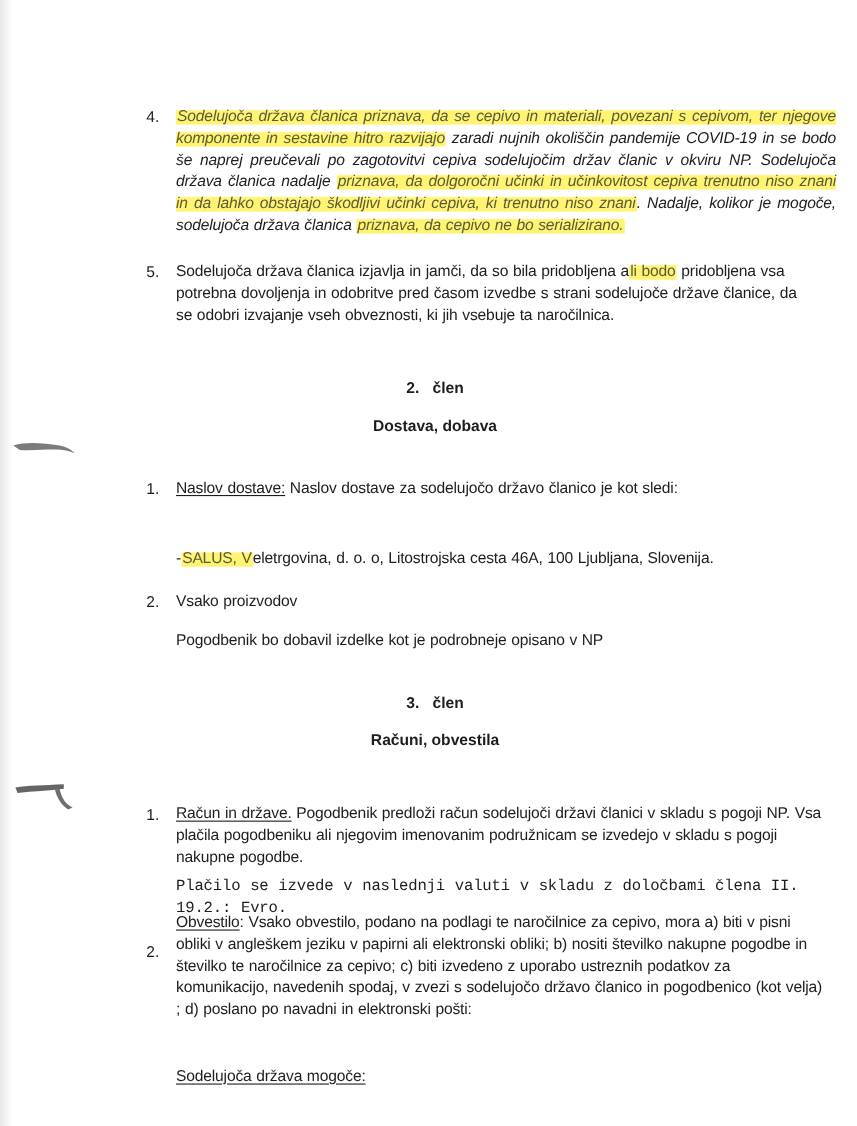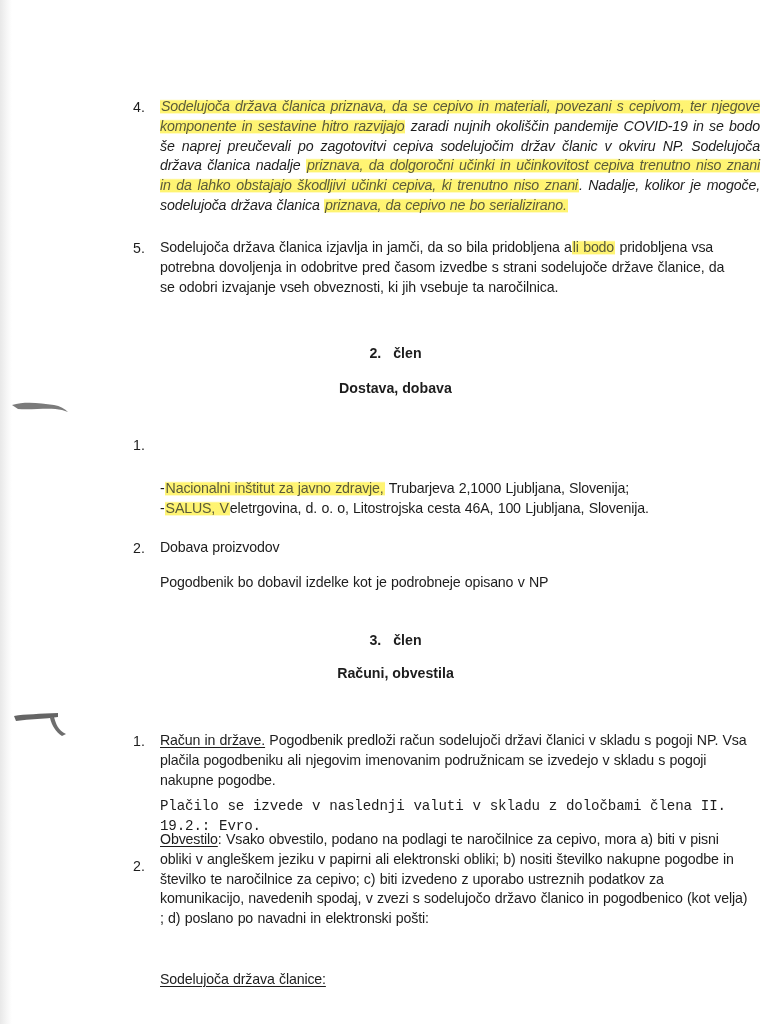--- a/index.html
+++ b/index.html
@@ -53,30 +53,30 @@
   <div class="heading" style="top:345px; left:6px;">
     <span class="hnum">2.</span><span>člen</span>
   </div>
   <div class="heading" style="top:380px; left:6px;">Dostava, dobava</div>
 
   <svg class="mark" style="left:10px; top:398px;" width="60" height="18">
     <path d="M2 7 C 15 3, 30 5, 44 7 C 50 8, 55 11, 58 14 L 52 12 C 40 9, 25 12, 8 11 Z" fill="#5a5a5a" opacity="0.8"></path>
   </svg>
 
   <span class="num" style="left:133px; top:437px;">1.</span>
+  <div class="para" style="left:160px; top:435px; width:580px;">
+    <span class="u">Naslov dostave:</span><span> Naslov dostave za sodelujočo državo članico je kot sledi:</span>
+  </div>
 
-  <div class="para" style="left:160px; top:479px; width:580px;">
-    <span>-</span><span class="hl">Nacionalni inštitut za javno zdravje,</span><span> Trubarjeva 2,1000 Ljubljana, Slovenija;</span>
-  </div>
   <div class="para" style="left:160px; top:499px; width:580px;">
     <span>-</span><span class="hl">SALUS, V</span><span>eletrgovina, d. o. o, Litostrojska cesta 46A, 100 Ljubljana, Slovenija.</span>
   </div>
 
   <span class="num" style="left:133px; top:540px;">2.</span>
-  <div class="para" style="left:160px; top:538px;">Dobava proizvodov</div>
+  <div class="para" style="left:160px; top:538px;">Vsako proizvodov</div>
   <div class="para" style="left:160px; top:573px;">Pogodbenik bo dobavil izdelke kot je podrobneje opisano v NP</div>
 
   <div class="heading" style="top:632px; left:6px;">
     <span class="hnum">3.</span><span>člen</span>
   </div>
   <div class="heading" style="top:665px; left:6px;">Računi, obvestila</div>
 
   <svg class="mark" style="left:10px; top:710px;" width="60" height="30">
     <path d="M4 6 C 15 4, 30 4, 48 3 L 48 7 C 35 9, 20 9, 6 11 Z" fill="#4a4a4a" opacity="0.85"></path>
     <path d="M44 7 C 46 14, 48 20, 56 24 L 52 26 C 46 22, 42 16, 40 8 Z" fill="#4a4a4a" opacity="0.8"></path>
@@ -86,16 +86,16 @@
   <div class="para" style="left:160px; top:731px; width:590px;">
     <span class="u">Račun in države.</span><span> Pogodbenik predloži račun sodelujoči državi članici v skladu s pogoji NP. Vsa plačila pogodbeniku ali njegovim imenovanim podružnicam se izvedejo v skladu s pogoji nakupne pogodbe.</span>
   </div>
   <div class="para" style="left:160px; top:797px;font-family:Liberation Mono, monospace;">Plačilo se izvede v naslednji valuti v skladu z določbami člena II. 19.2.: Evro.</div>
 
   <span class="num" style="left:133px; top:858px;">2.</span>
   <div class="para" style="left:160px; top:830px; width:590px;">
     <span class="u">Obvestilo</span><span>: Vsako obvestilo, podano na podlagi te naročilnice za cepivo, mora a) biti v pisni obliki v angleškem jeziku v papirni ali elektronski obliki; b) nositi številko nakupne pogodbe in številko te naročilnice za cepivo; c) biti izvedeno z uporabo ustreznih podatkov za komunikacijo, navedenih spodaj, v zvezi s sodelujočo državo članico in pogodbenico (kot velja) ; d) poslano po navadni in elektronski pošti:</span>
   </div>
   <div class="para" style="left:160px; top:970px;">
-    <span class="u">Sodelujoča država članice:</span>
+    <span class="u">Sodelujoča država mogoče:</span>
   </div>
 
 </div>
 
 </body></html>

